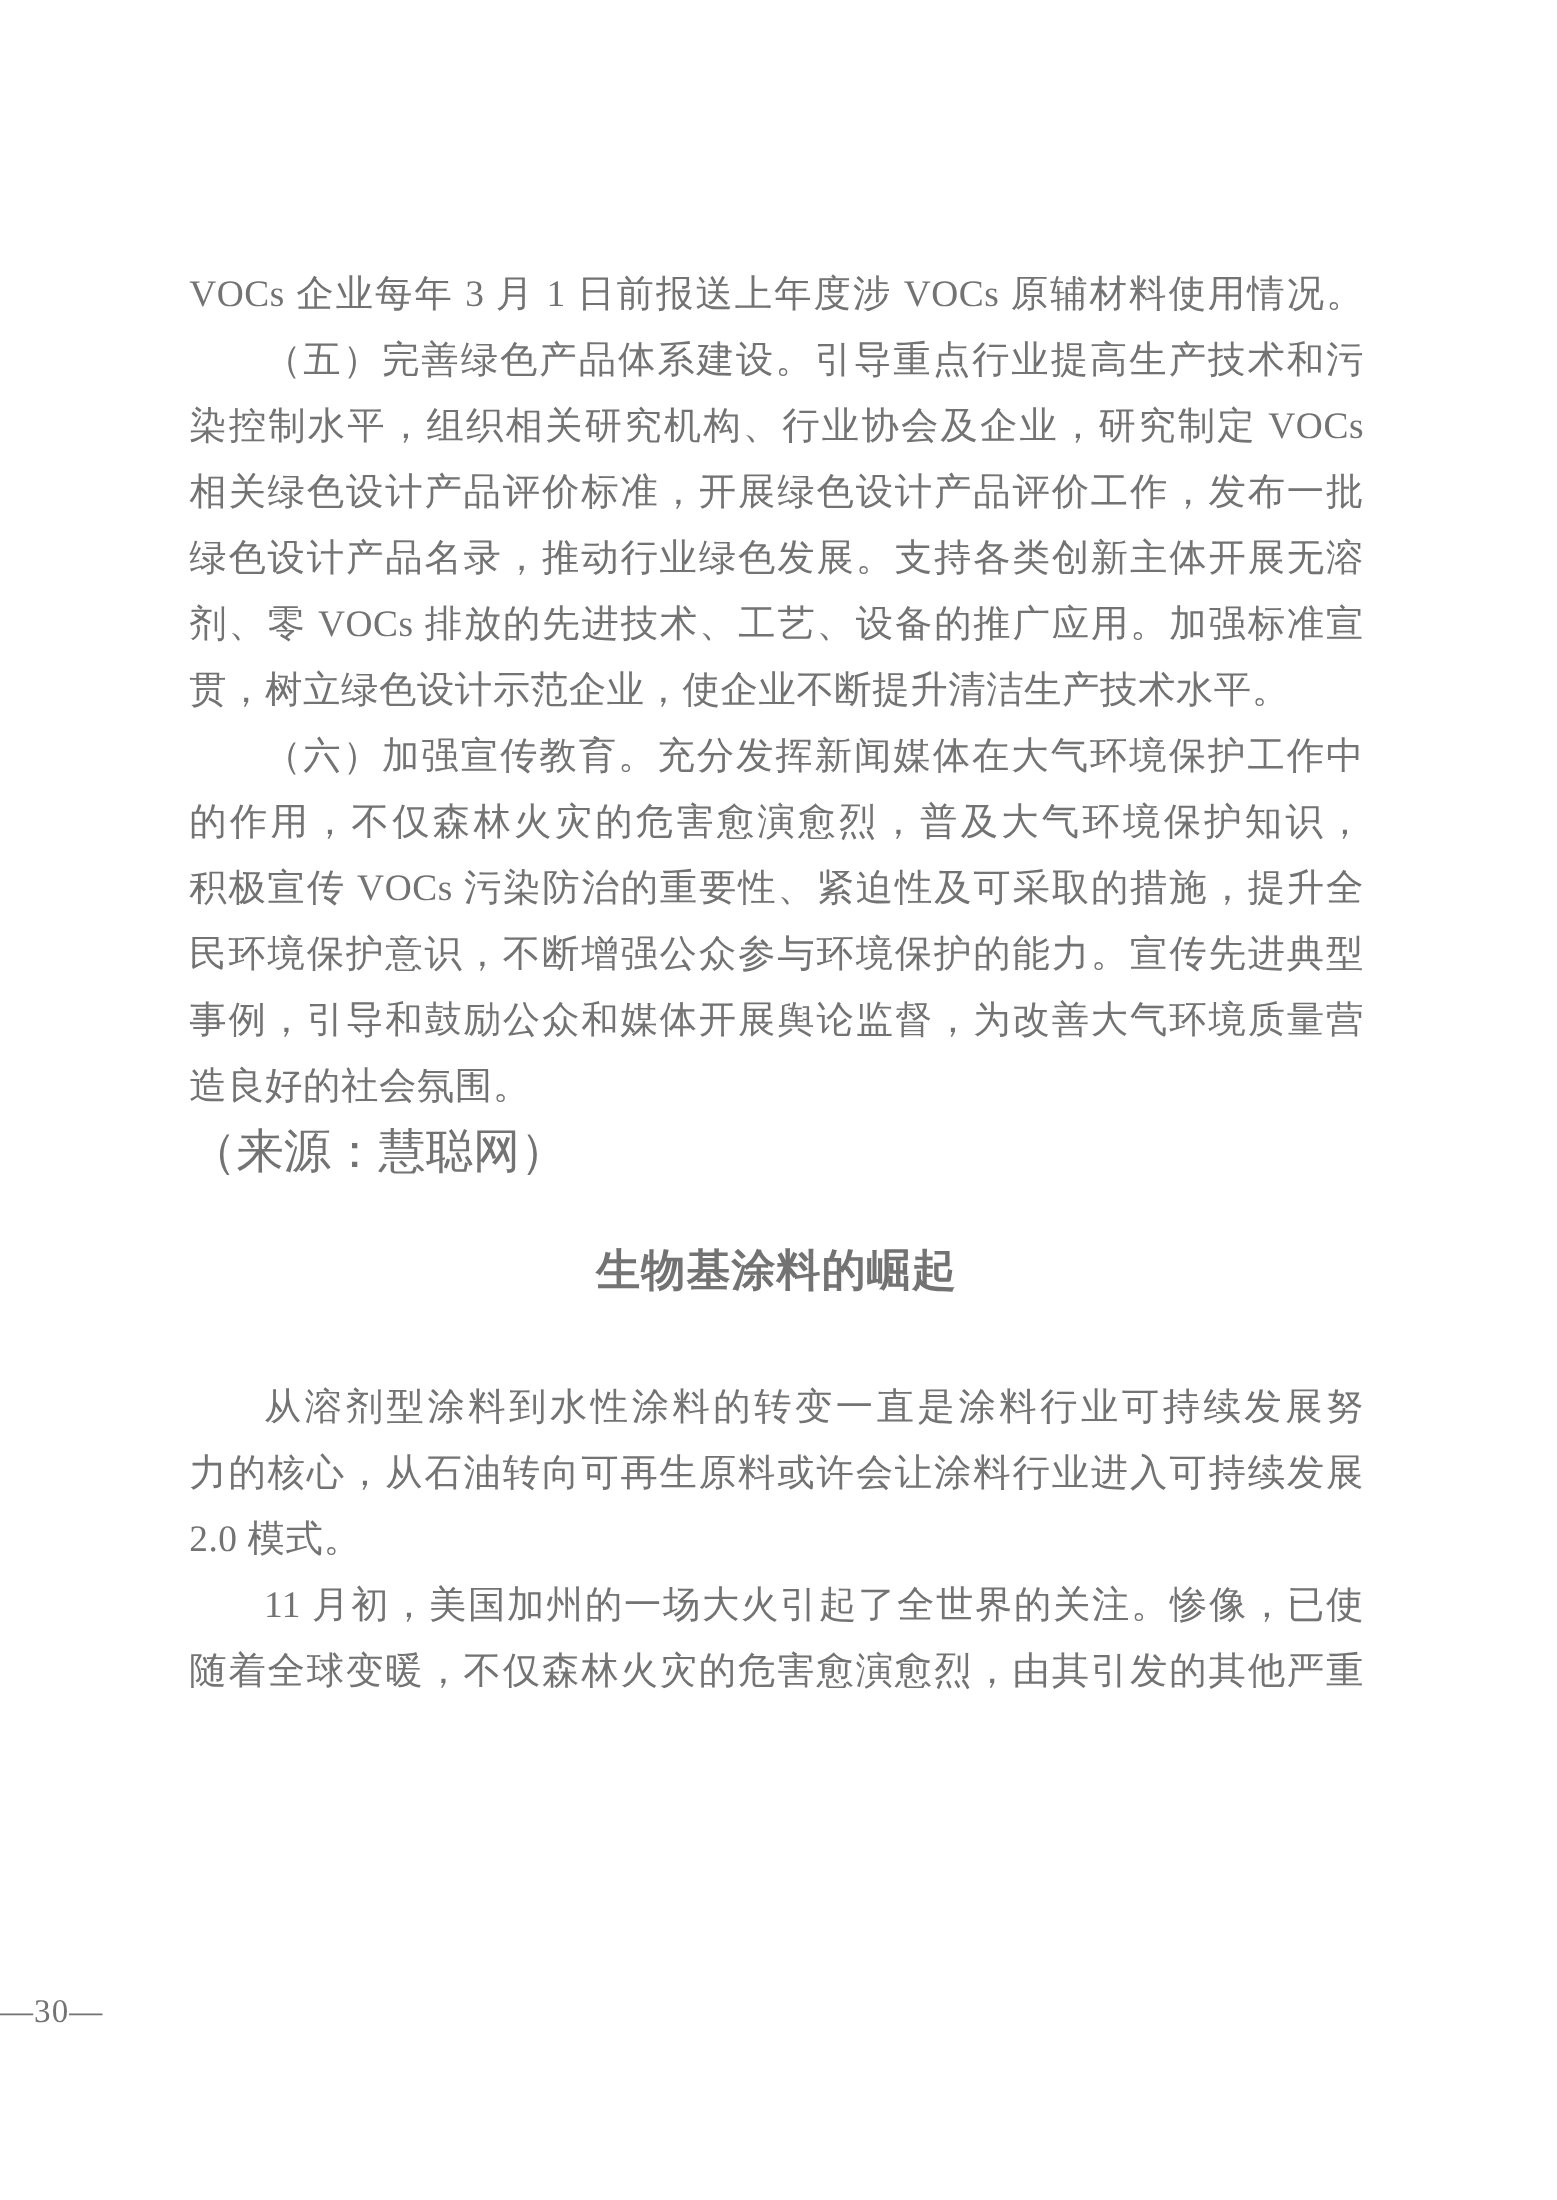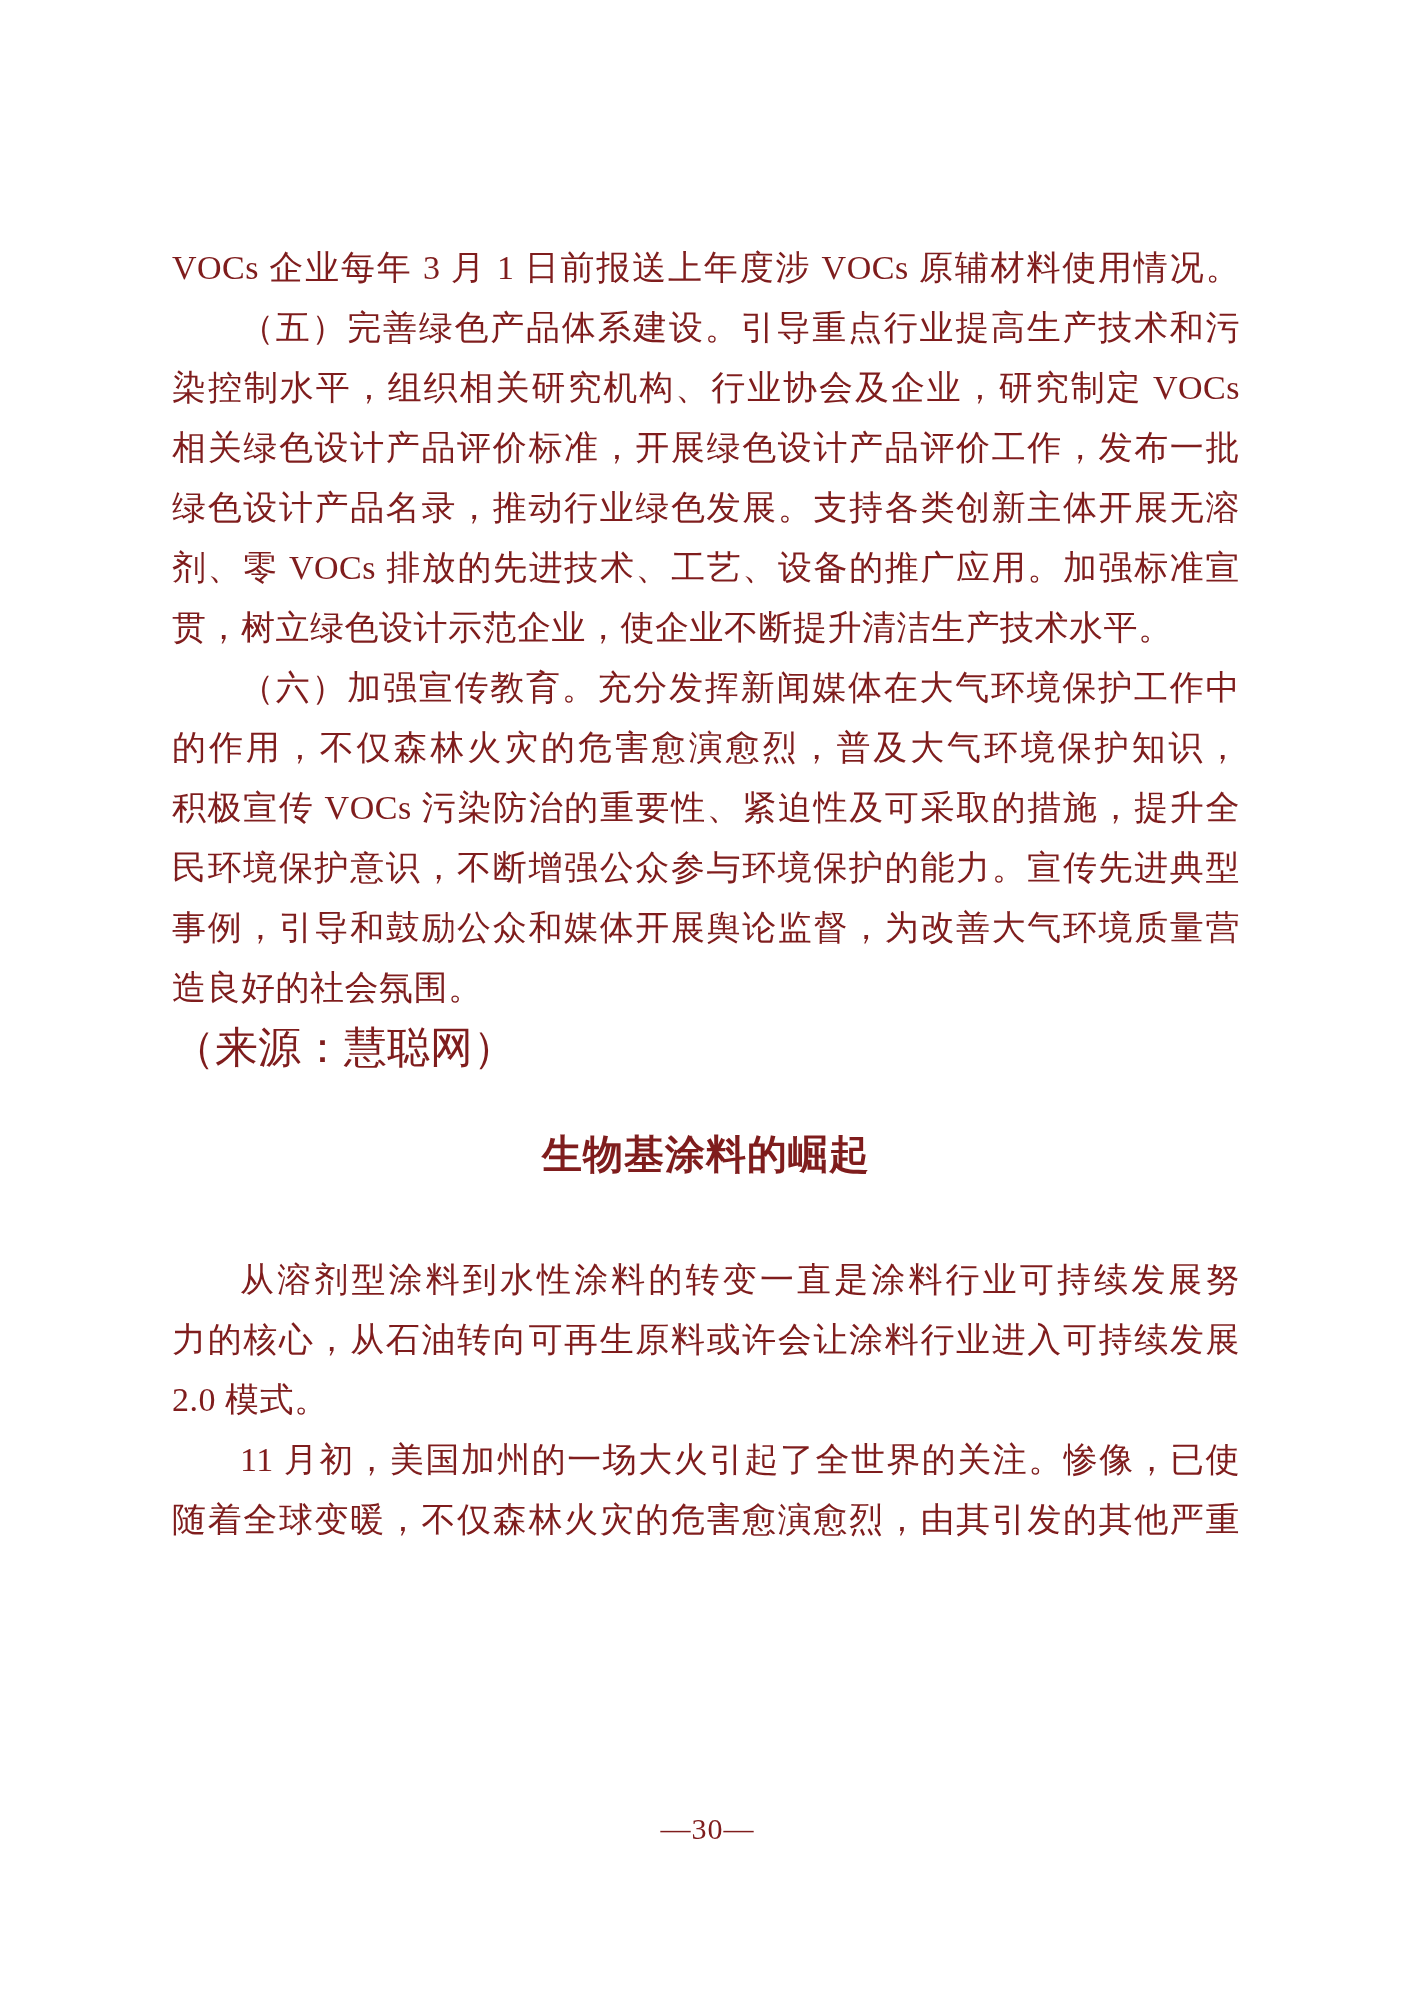--- a/index.html
+++ b/index.html
@@ -2,21 +2,21 @@
 <html><head>
 <meta charset="utf-8">
 <style>
   html, body { margin: 0; padding: 0; background: #e8e8e8; }
   .page {
     position: relative;
     width: 1415px;
     height: 2000px;
     background: #ffffff;
     font-family: "Liberation Serif", "DejaVu Serif", serif;
-    color: #7f1d1d;
+    color: #737373;
     overflow: hidden;
   }
   .text-col {
     position: absolute;
     left: 172px;
     top: 238px;
     width: 1068px;
   }
   .line {
     height: 60px;
@@ -47,21 +47,20 @@
     letter-spacing: 1px;
   }
   .second-block {
     margin-top: 62px;
   }
   .page-footer {
     position: absolute;
     top: 1812px;
     left: 0;
     width: 100%;
-    text-align: center;
     font-size: 30px;
     letter-spacing: 1px;
     line-height: 34px;
   }
 </style>
 </head>
 <body>
 
 <div class="page">
   <div class="text-col">

